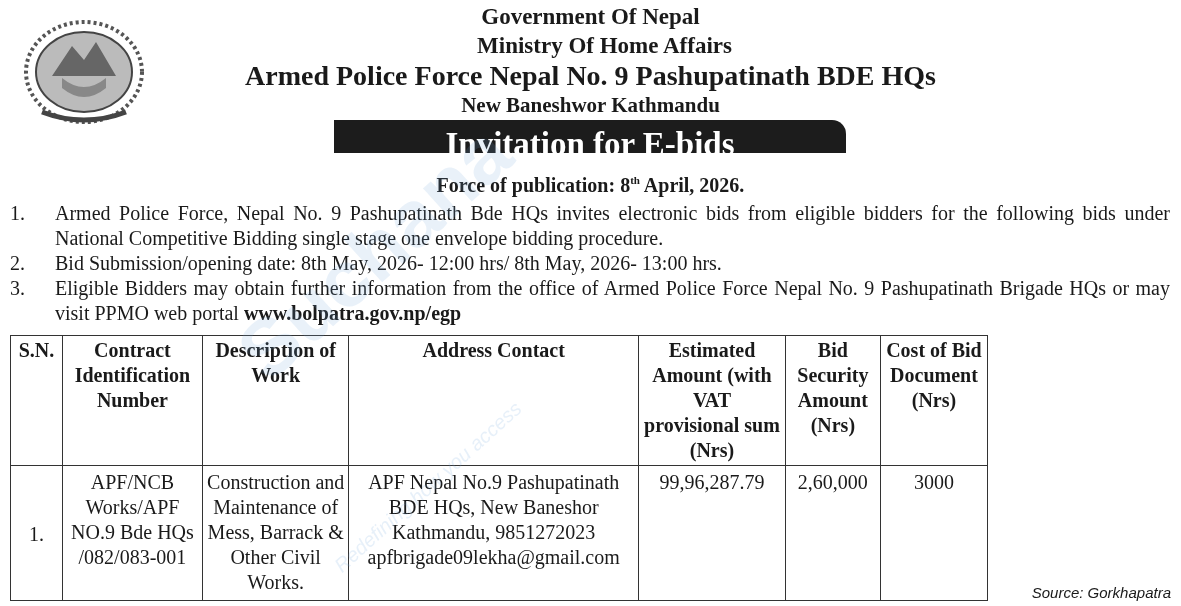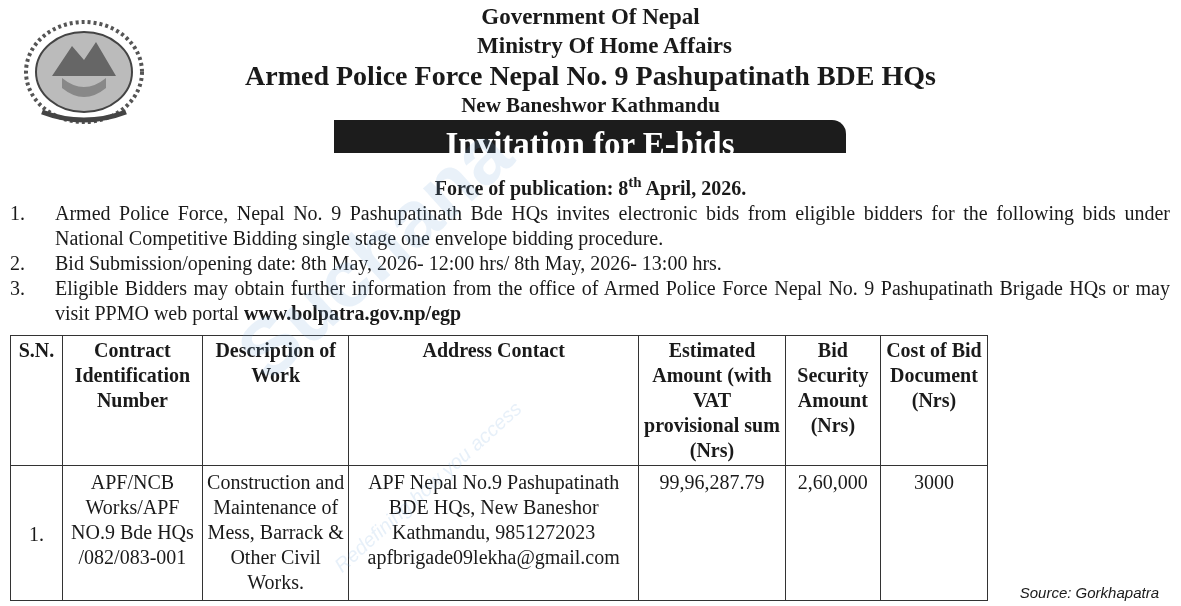--- a/index.html
+++ b/index.html
@@ -12,35 +12,35 @@
   .h1 { top: 4px; font-size: 23px; }
   .h2 { top: 33px; font-size: 23px; padding-left: 14px; }
   .h3 { top: 60px; font-size: 28px; }
   .h4 { top: 93px; font-size: 21px; }
   .banner {
     position: absolute; left: 334px; top: 120px; width: 512px; height: 33px;
     background: #1c1c1c; color: #fff; font-weight: bold; font-size: 33px;
     text-align: center; line-height: 49px; border-radius: 0 14px 0 0;
   }
   .pubdate { position: absolute; left: 0; width: 1181px; top: 174px; text-align: center; font-weight: bold; font-size: 20px; }
-  .pubdate sup { font-size: 15px; }
+  .pubdate sup { font-size: 11px; }
   .items { position: absolute; left: 10px; top: 201px; width: 1160px; font-size: 20px; line-height: 25px; }
   .item { display: flex; }
   .item .num { width: 45px; flex: none; }
   .item .txt { flex: 1; text-align: justify; }
   .item .txt b { font-weight: bold; }
   table.bids {
     position: absolute; left: 10px; top: 335px; width: 978px; border-collapse: collapse;
     font-size: 20px; line-height: 25px;
   }
   table.bids th, table.bids td { border: 1.5px solid #333; vertical-align: top; text-align: center; padding: 2px 4px; }
   table.bids th { font-weight: bold; height: 100px; }
   table.bids td { height: 128px; padding-top: 4px; }
   td.sn { vertical-align: middle !important; }
-  .source { position: absolute; right: 22px; top: 584px; font-family: "Liberation Sans", sans-serif; font-style: italic; font-size: 15px; }
+  .source { position: absolute; right: 10px; top: 584px; font-family: "Liberation Sans", sans-serif; font-style: italic; font-size: 15px; }
   .wm { position: absolute; left: 220px; top: 330px; transform: rotate(-42deg); transform-origin: left top; color: rgba(120,170,220,0.16); font-family: "Liberation Sans", sans-serif; font-weight: bold; font-size: 80px; pointer-events: none; white-space: nowrap; }
   .wm2 { position: absolute; left: 330px; top: 560px; transform: rotate(-42deg); transform-origin: left top; color: rgba(120,170,220,0.18); font-family: "Liberation Sans", sans-serif; font-style: italic; font-size: 20px; pointer-events: none; white-space: nowrap; }
 </style>
 </head>
 <body>
 
 <svg class="emblem" viewBox="0 0 124 108">
   <ellipse cx="62" cy="56" rx="58" ry="50" fill="none" stroke="#555" stroke-width="4" stroke-dasharray="3 3"></ellipse>
   <ellipse cx="62" cy="56" rx="48" ry="40" fill="#bbb" stroke="#444" stroke-width="2"></ellipse>
   <path d="M30 60 L50 30 L62 44 L74 26 L94 60 Z" fill="#666"></path>

